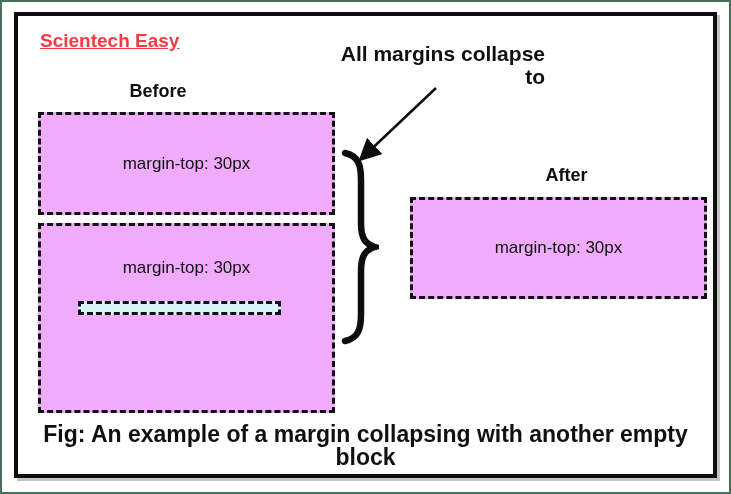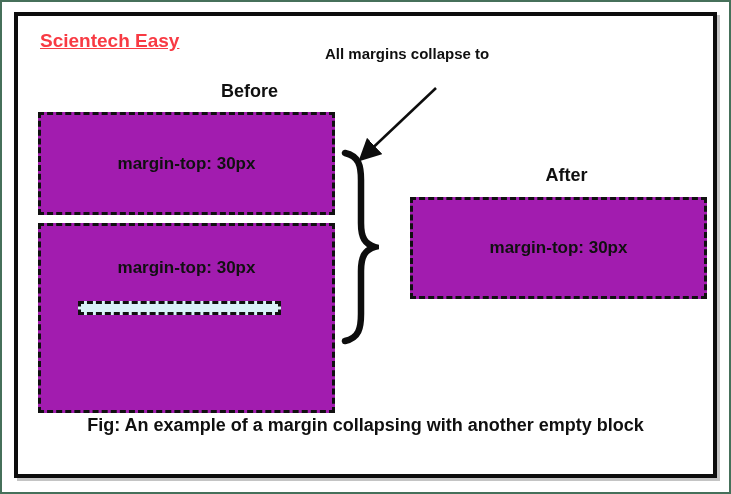--- a/index.html
+++ b/index.html
@@ -36,29 +36,29 @@
     white-space: nowrap;
     text-decoration: underline;
   }
   .section-label {
     position: absolute;
     font-size: 18px;
     font-weight: bold;
     text-align: center;
     white-space: nowrap;
   }
-  .label-before { left: 38px; top: 81px; width: 240px; text-align: right; }
+  .label-before { left: 38px; top: 81px; width: 240px; }
   .label-after  { left: 418px; top: 165px; width: 297px; }
   .cyanbox {
     position: absolute;
-    background: #a21caf;
+    background: #f0abfc;
     border: 3px dashed #101010;
     box-sizing: border-box;
     font-size: 17px;
-    font-weight: bold;
+    font-weight: normal;
   }
   .box-center {
     display: flex;
     align-items: center;
     justify-content: center;
   }
   .box1 { left: 38px; top: 112px; width: 297px; height: 103px; }
   .box2 { left: 38px; top: 223px; width: 297px; height: 190px; }
   .after-box { left: 410px; top: 197px; width: 297px; height: 102px; }
   .box2-line {
@@ -74,41 +74,41 @@
     left: 37px; top: 75px;
     width: 203px; height: 14px;
     box-sizing: border-box;
     background: #d9f2f8;
     border: 3px dashed #101010;
   }
   .annotation {
     position: absolute;
     left: 325px; top: 42px;
     width: 220px;
-    text-align: left;
-    font-size: 15px;
+    text-align: right;
+    font-size: 21px;
     font-weight: bold;
     line-height: 23px;
   }
   .brace-svg {
     position: absolute;
     left: 337px; top: 148px;
     width: 42px; height: 198px;
   }
   .arrow-svg {
     position: absolute;
     left: 350px; top: 86px;
     width: 100px; height: 84px;
   }
   .caption {
     position: absolute;
-    left: 18px; top: 414px;
+    left: 18px; top: 423px;
     width: 695px;
     text-align: center;
-    font-size: 18px;
+    font-size: 23px;
     font-weight: bold;
     line-height: 23px;
   }
 </style>
 </head>
 <body>
 
 <div class="canvas">
   <div class="frame"></div>
 

